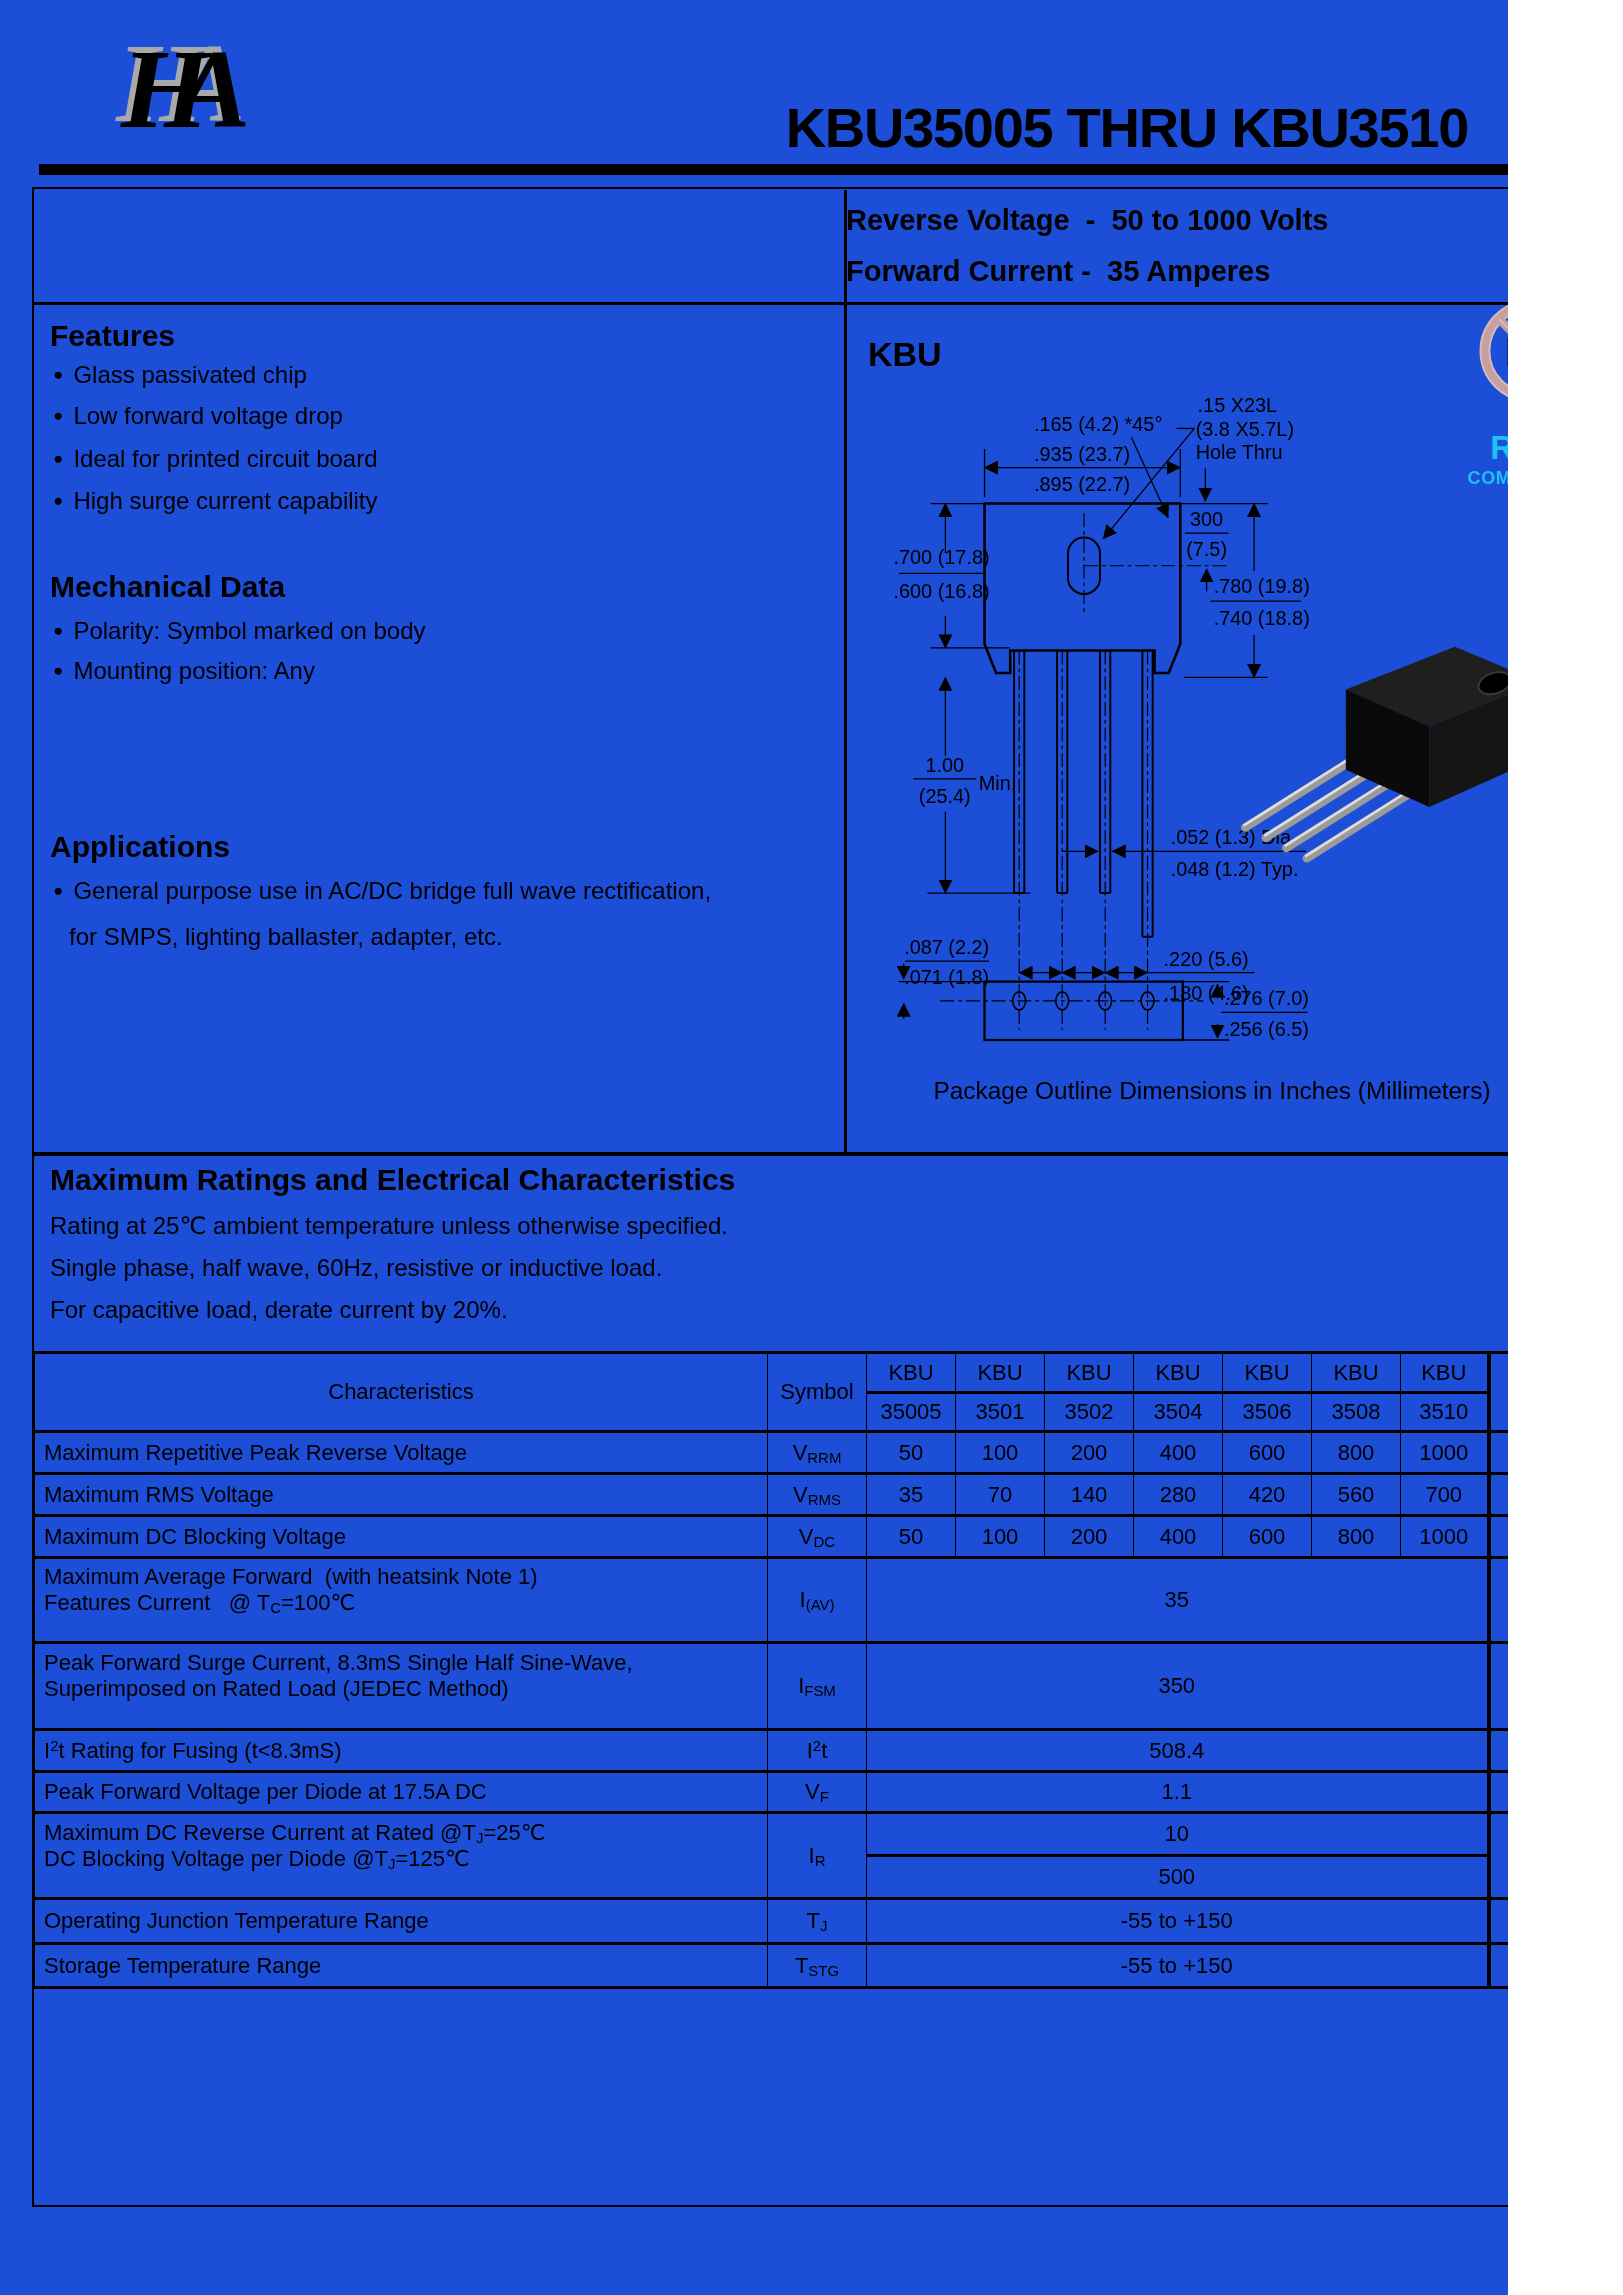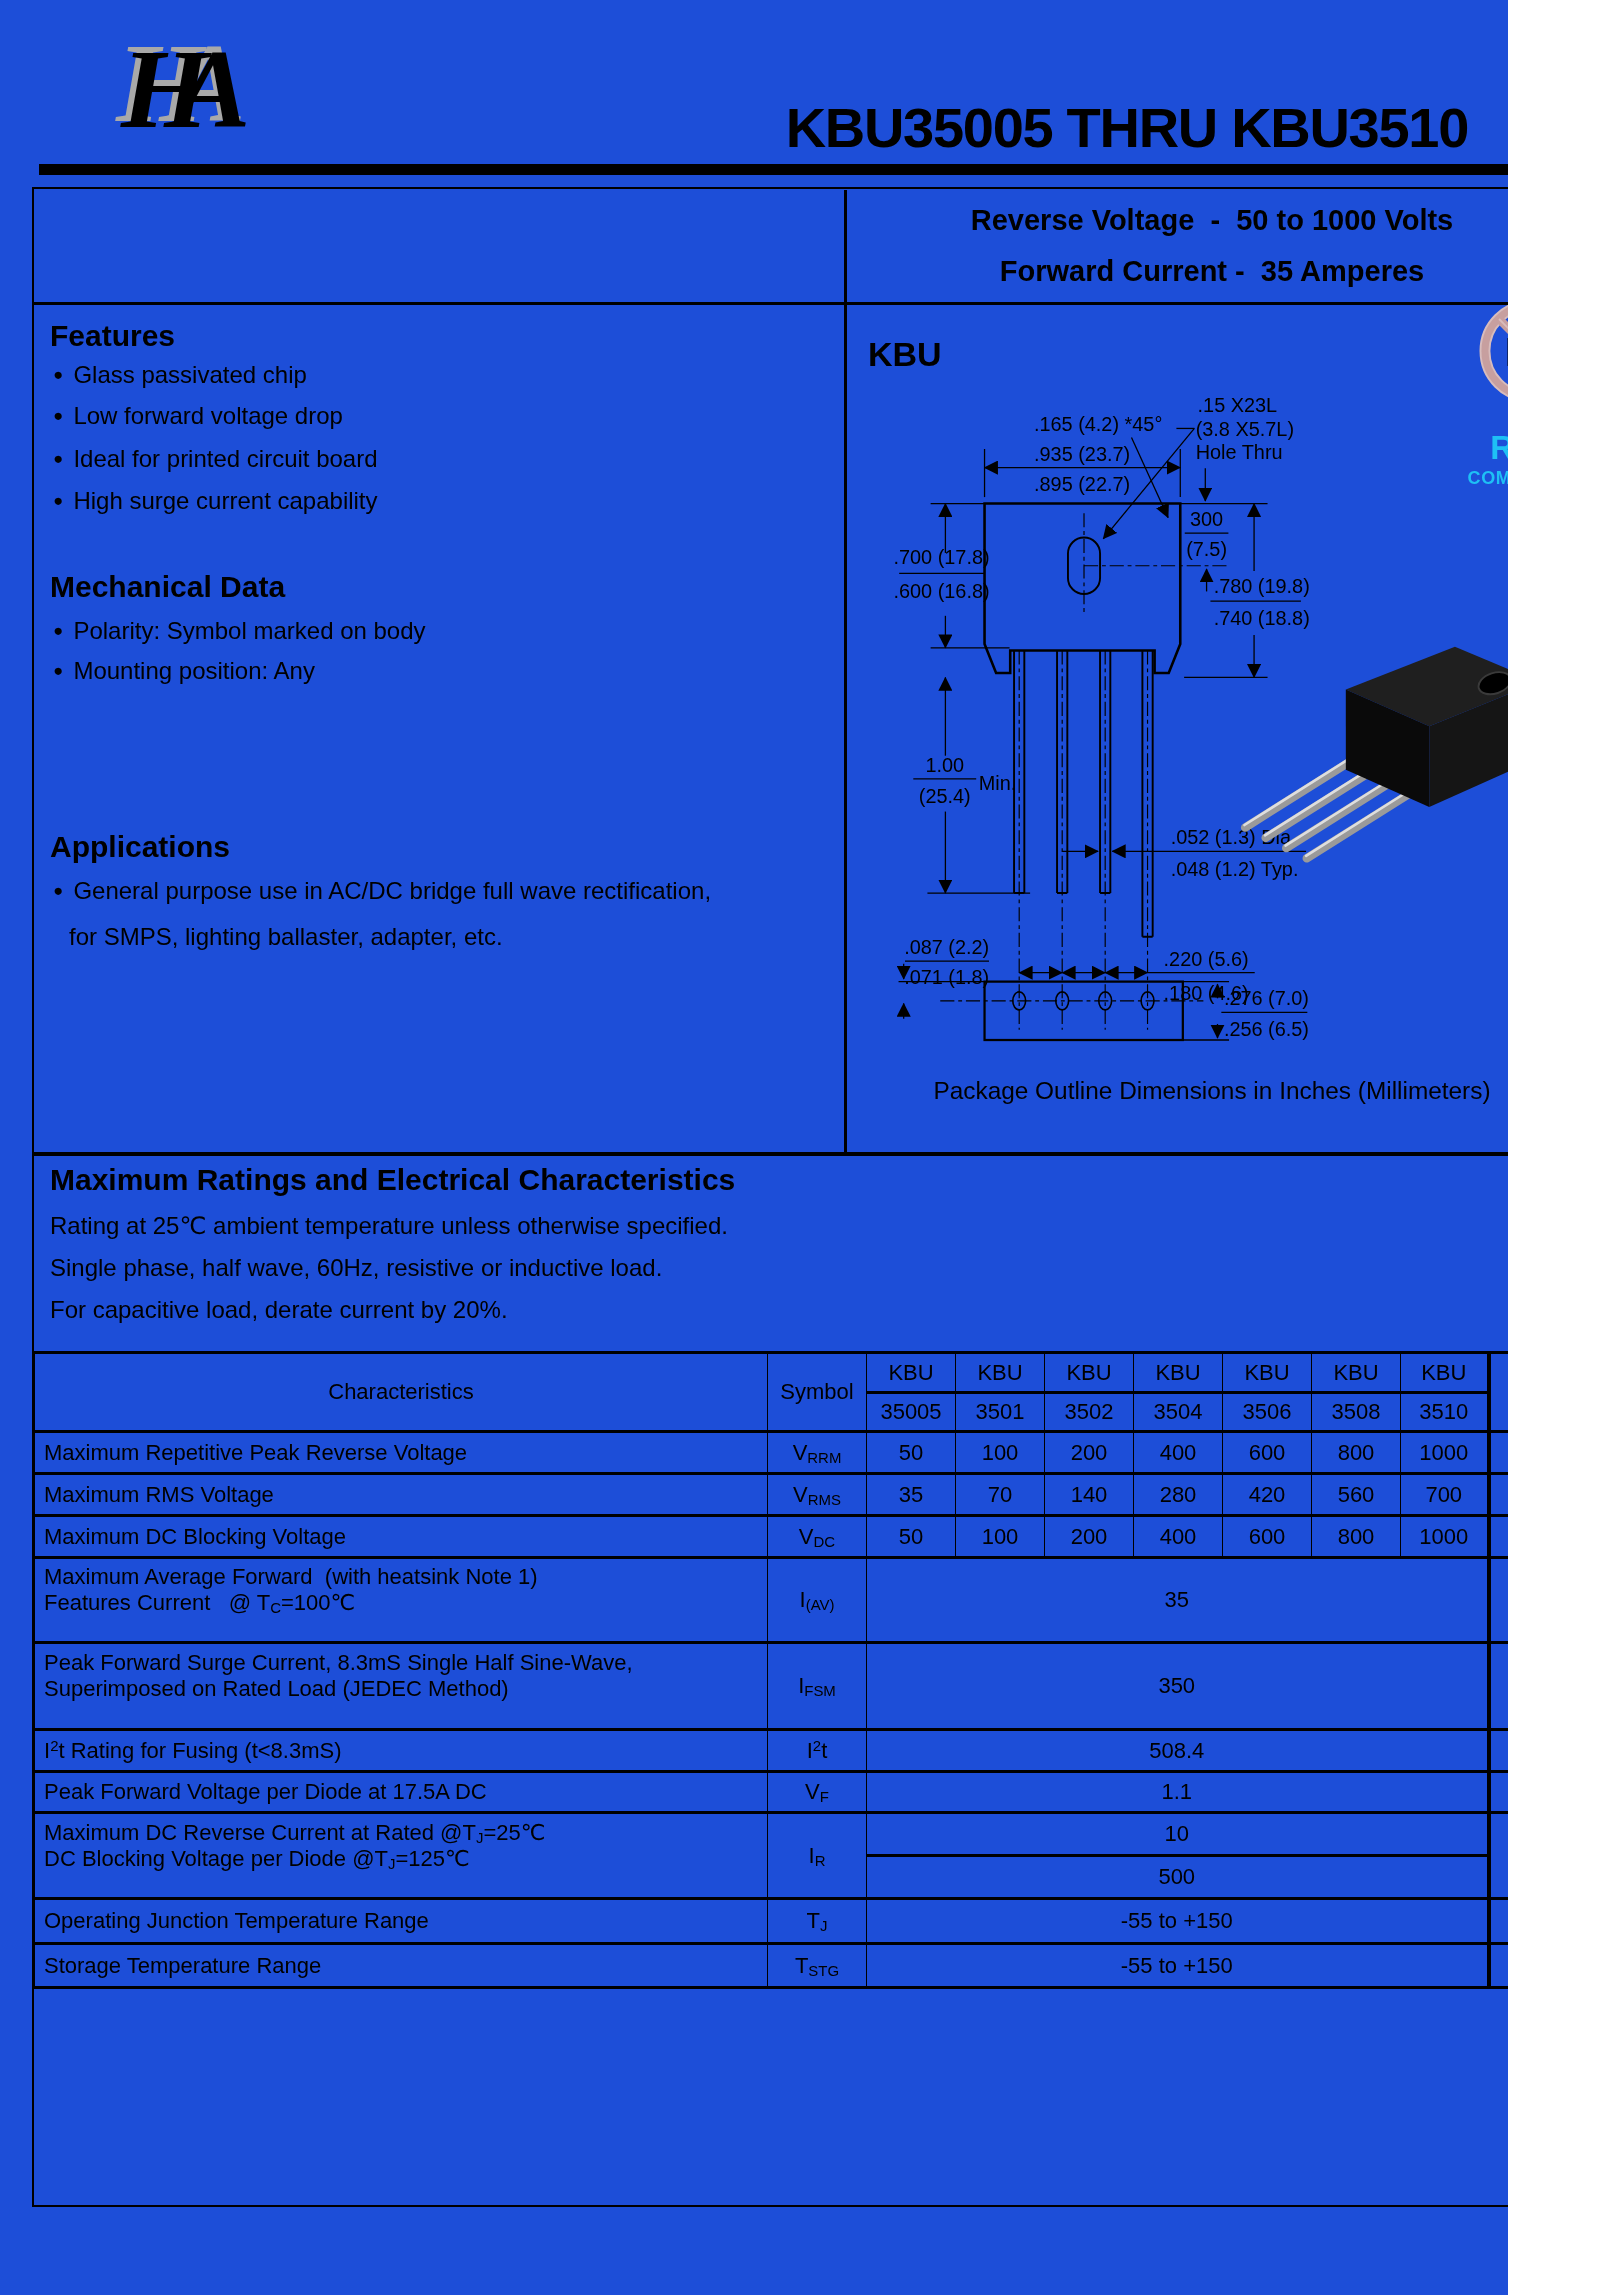--- a/index.html
+++ b/index.html
@@ -10,21 +10,21 @@
   .brand{left:108px;top:18px;font-family:"Liberation Serif","DejaVu Serif",serif;
          font-style:italic;font-weight:bold;font-size:113px;letter-spacing:-0.30em;
          color:#000;text-shadow:-5.1px -6.4px 0 #a9a9a9;padding:6.4px 26px 0 13px;}
   .title{top:95px;right:40px;font-size:56px;font-weight:bold;letter-spacing:-1.3px;white-space:nowrap;text-align:center;}
   .toprule{left:39px;top:164px;width:1543px;height:11px;background:#000;}
   .frame{left:32px;top:187px;width:1543px;height:2016px;border:2.6px solid #000;}
   .graybox{left:35px;top:190px;width:809px;height:112px;background:#9b9b9b;
            border-right:2.6px solid #000;display:flex;align-items:center;justify-content:center;}
   .graybox span{font-size:29px;font-weight:bold;}
   .righthead{left:846px;top:190px;width:732px;height:112px;display:flex;flex-direction:column;
-             justify-content:space-around;align-items:center;padding:5.1px 0;box-sizing:border-box;}
+             justify-content:space-around;padding:5.1px 0;box-sizing:border-box;}
   .righthead div{font-size:29px;font-weight:bold;white-space:pre;}
   .hline{left:32px;top:302px;width:1546px;height:3.2px;background:#000;}
   .hline2{left:32px;top:1152px;width:1546px;height:3.9px;background:#000;}
   .vdiv{left:844px;top:190px;width:2.6px;height:962px;background:#000;}
   .h1{font-size:30px;font-weight:bold;white-space:nowrap;}
   .li{font-size:24px;white-space:pre;}
   .li .bul{font-size:16.7px;vertical-align:2.6px;margin-right:10.3px;}
   .note{font-size:24px;white-space:pre;}
   .kbulabel{left:868px;top:335px;font-size:34px;font-weight:bold;}
   .rohs{left:1399px;top:429px;width:181px;text-align:right;font-size:33px;font-weight:bold;color:#1ec0f5;}

